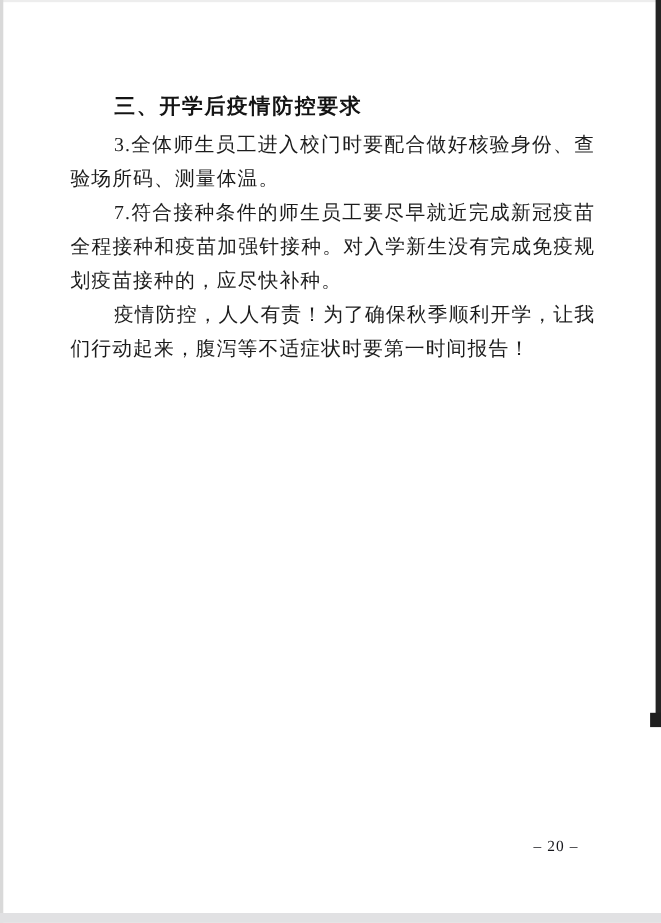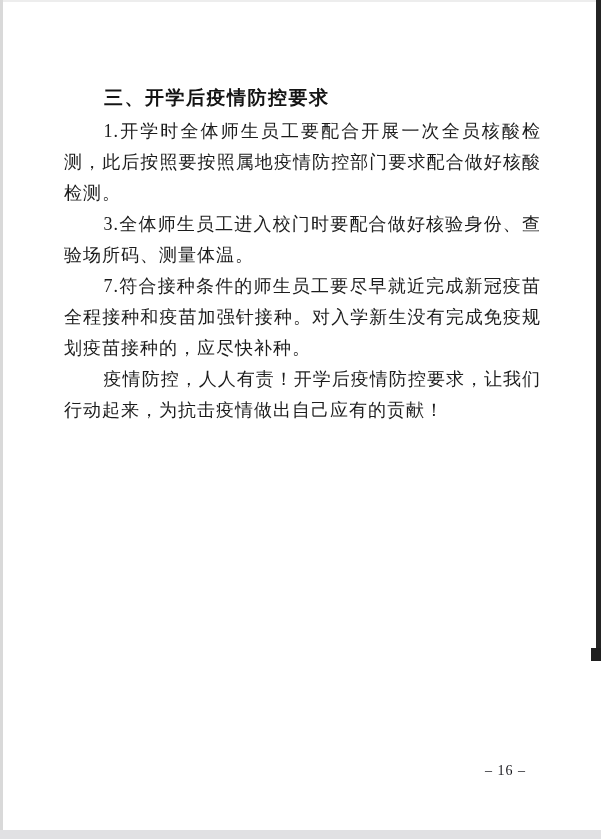--- a/index.html
+++ b/index.html
@@ -80,27 +80,26 @@
     font-family: "Liberation Serif", "DejaVu Serif", serif;
   }
 </style>
 </head>
 <body>
 
 <div class="page">
 
   <div class="content">
     <h2 class="heading">三、开学后疫情防控要求</h2>
-    <p class="para">1.开学时全体师生员工要配合开展一次全员核酸检测，此后按照要按照属地疫情防控部门要求配合做好核酸检测。</p>
     <p class="para">3.全体师生员工进入校门时要配合做好核验身份、查验场所码、测量体温。</p>
     <p class="para">7.符合接种条件的师生员工要尽早就近完成新冠疫苗全程接种和疫苗加强针接种。对入学新生没有完成免疫规划疫苗接种的，应尽快补种。</p>
-    <p class="para">疫情防控，人人有责！开学后疫情防控要求，让我们行动起来，为抗击疫情做出自己应有的贡献！</p>
+    <p class="para">疫情防控，人人有责！为了确保秋季顺利开学，让我们行动起来，腹泻等不适症状时要第一时间报告！</p>
   </div>
 
-  <div class="page-number">– 16 –</div>
+  <div class="page-number">– 20 –</div>
 
   <div class="edge-top"></div>
   <div class="edge-left"></div>
   <div class="edge-bottom"></div>
   <div class="edge-right"></div>
   <div class="edge-right-nub"></div>
 
 </div>
 
 </body></html>

